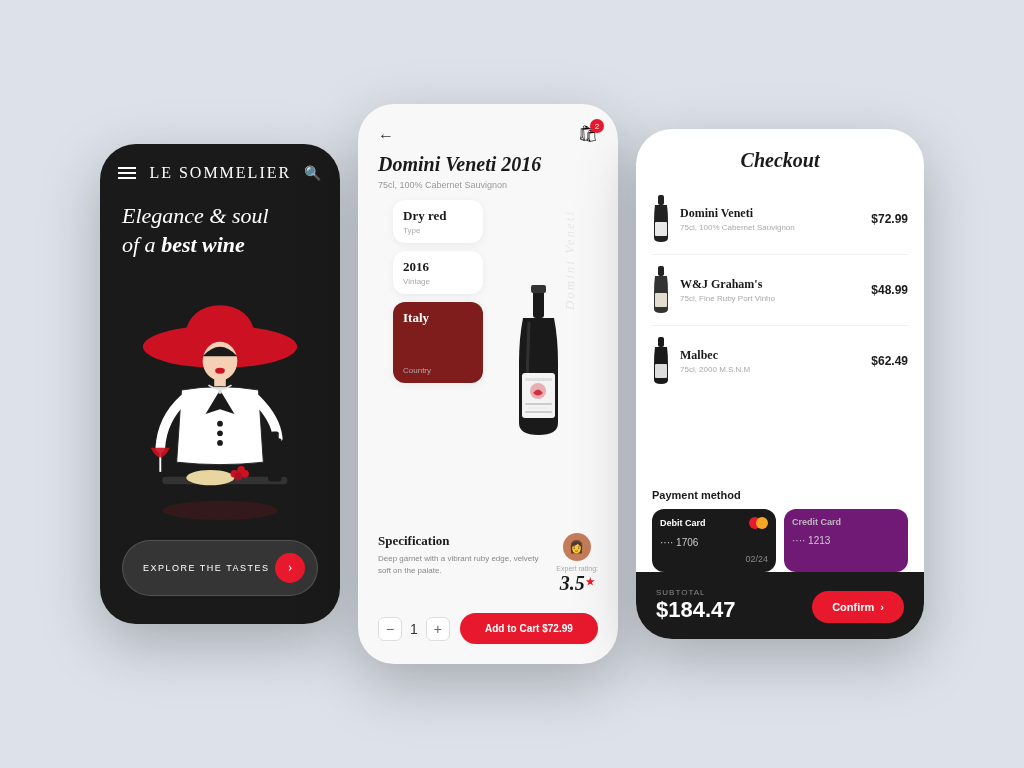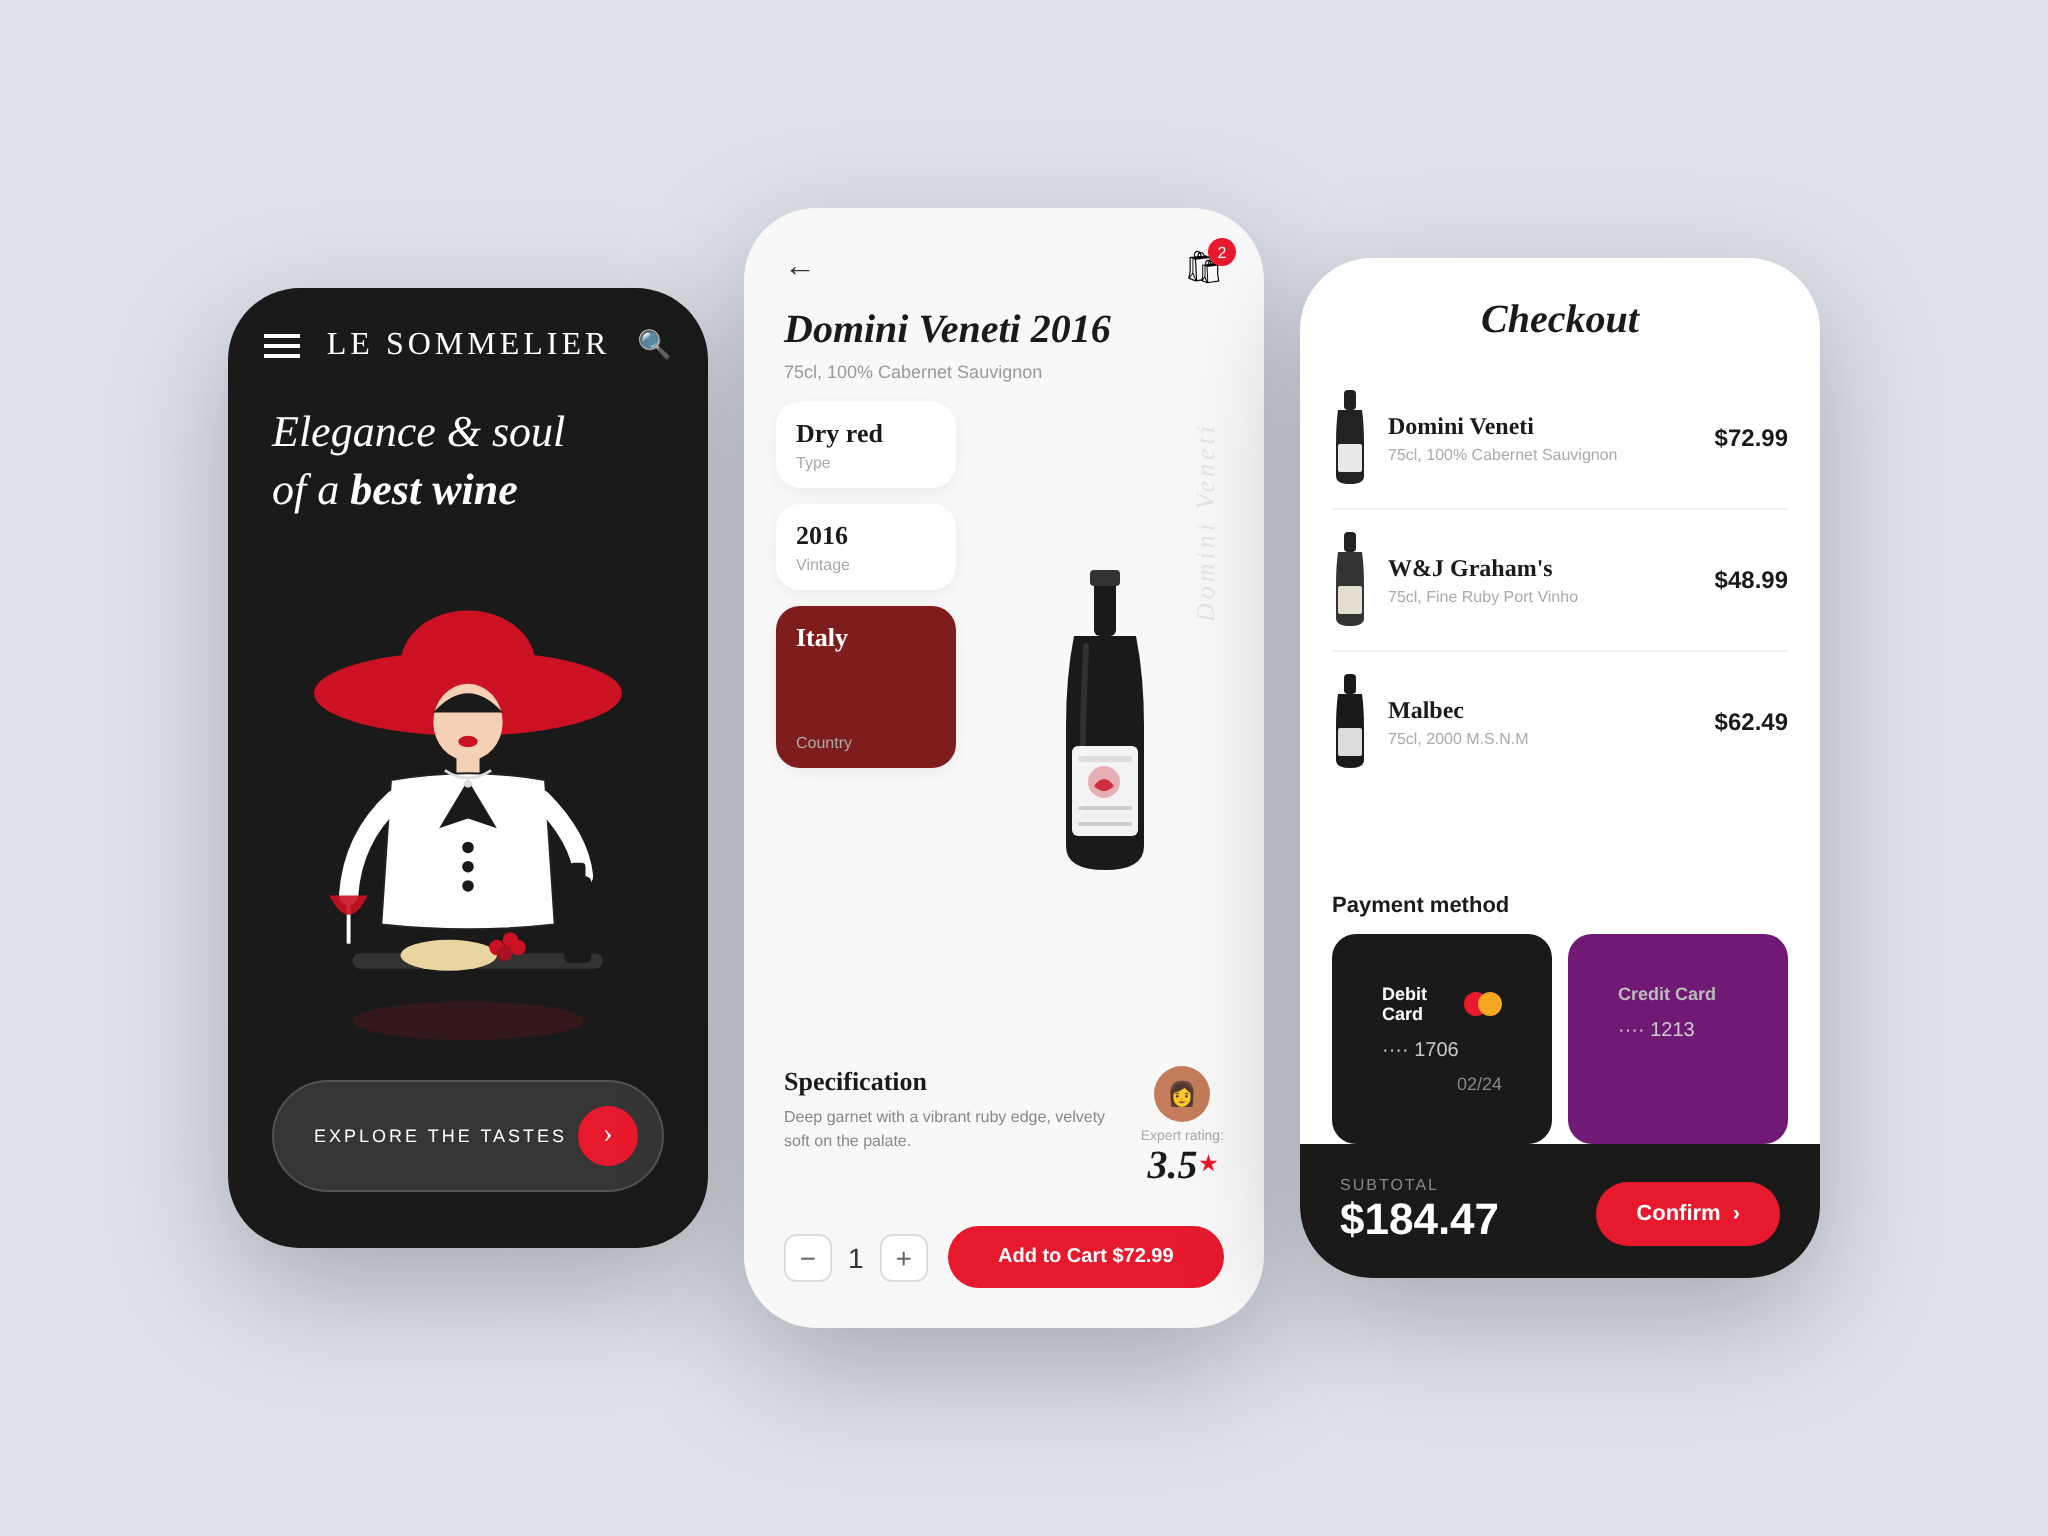--- a/index.html
+++ b/index.html
@@ -146,21 +146,21 @@
     }
     .wine-title span { font-weight: 900; }
     .phone-2 .wine-sub {
       padding: 0 20px 10px;
       font-family: sans-serif;
       font-size: 9px;
       color: #999;
     }
     .product-area {
       display: flex;
-      padding: 0 16px;
+      padding: 0 35px;
       gap: 10px;
       flex: 1;
     }
     .specs-col {
       display: flex;
       flex-direction: column;
       gap: 8px;
       width: 90px;
     }
     .spec-card {
@@ -285,21 +285,21 @@
       padding: 10px 18px;
       font-family: sans-serif;
       font-size: 10px;
       font-weight: bold;
       cursor: pointer;
       flex: 1;
     }
 
     
     .phone-3 {
-      width: 260px;
+      width: 288px;
       height: 510px;
       background: white;
       display: flex;
       flex-direction: column;
     }
     .checkout-title {
       font-style: italic;
       font-size: 20px;
       font-weight: bold;
       color: #1a1a1a;
@@ -328,21 +328,21 @@
     .item-desc { font-family: sans-serif; font-size: 8px; color: #aaa; margin-top: 2px; }
     .item-price { font-size: 12px; font-weight: bold; color: #1a1a1a; font-family: sans-serif; }
 
     .payment-section { padding: 8px 16px 0; }
     .payment-title { font-size: 11px; font-weight: bold; color: #1a1a1a; margin-bottom: 8px; font-family: sans-serif; }
     .payment-cards { display: flex; gap: 8px; }
     .payment-card {
       flex: 1;
       background: #1a1a1a;
       border-radius: 12px;
-      padding: 25px;
+      padding: 8px;
       color: white;
     }
     .payment-card.inactive {
       background: #701a75;
       color: #999;
     }
     .card-label { font-family: sans-serif; font-size: 9px; font-weight: bold; margin-bottom: 8px; display: flex; justify-content: space-between; align-items: center; }
     .card-label.inactive { color: #bbb; }
     .mastercard-icon { display: flex; }
     .mc-circle1 { width: 12px; height: 12px; border-radius: 50%; background: #e8192c; }

